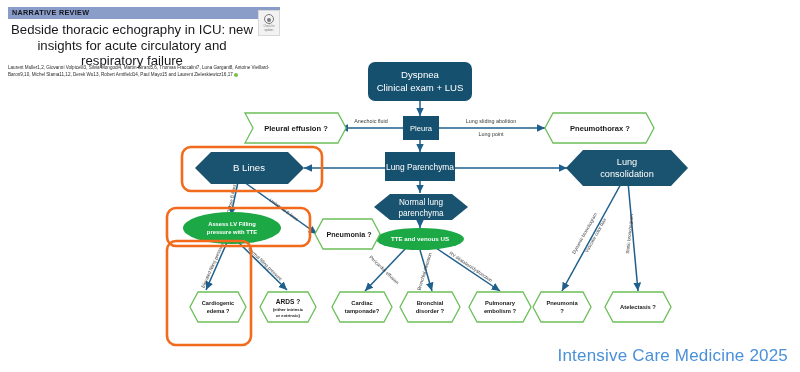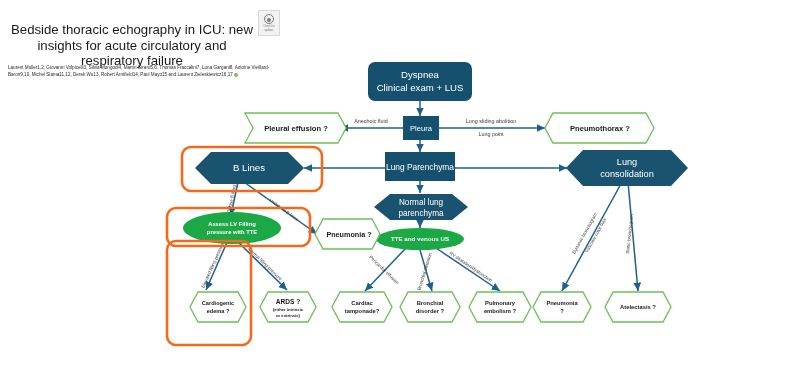--- a/index.html
+++ b/index.html
@@ -63,20 +63,23 @@
     position: absolute; right: 12px; bottom: 6px;
     font-size: 17px; color: #4a90d9; letter-spacing: .2px;
   }
 </style>
 </head>
 <body>
 
 <div id="root">
 
   <div class="paper-head">
+    <div class="narrative-bar">
+      <span class="label">NARRATIVE REVIEW</span>
+    </div>
     <div class="paper-title">Bedside thoracic echography in ICU: new insights for acute circulatory and respiratory failure</div>
     <div class="authors">
       <span>Laurent Muller1,2, Giovanni Volpicelli3, Silvia Mongodi4, Martin Girard5,6, Thomas Fraccalini7, Luna Gargani8, Antoine Vieillard-Baron9,10, Michel Slama11,12, Derek Wu13, Robert Arntfield14, Paul Mayo15 and Laurent Zieleskiewicz16,17</span><span class="orcid-dot"></span>
     </div>
     <div class="crossmark">
       <div class="ring"></div>
       <div class="cm-txt">Check for updates</div>
     </div>
   </div>
 
@@ -250,13 +253,14 @@
       </g>
 
       <g fill="none" stroke="#f26a1b" stroke-width="2.6">
         <rect x="182" y="147" width="140" height="44" rx="9" ry="9"></rect>
         <rect x="167" y="208" width="143" height="38" rx="9" ry="9"></rect>
         <rect x="167" y="241" width="84" height="104" rx="9" ry="9"></rect>
       </g>
     </svg>
   </div>
 
+  <div class="footer">Intensive Care Medicine 2025</div>
 </div>
 
 </body></html>

